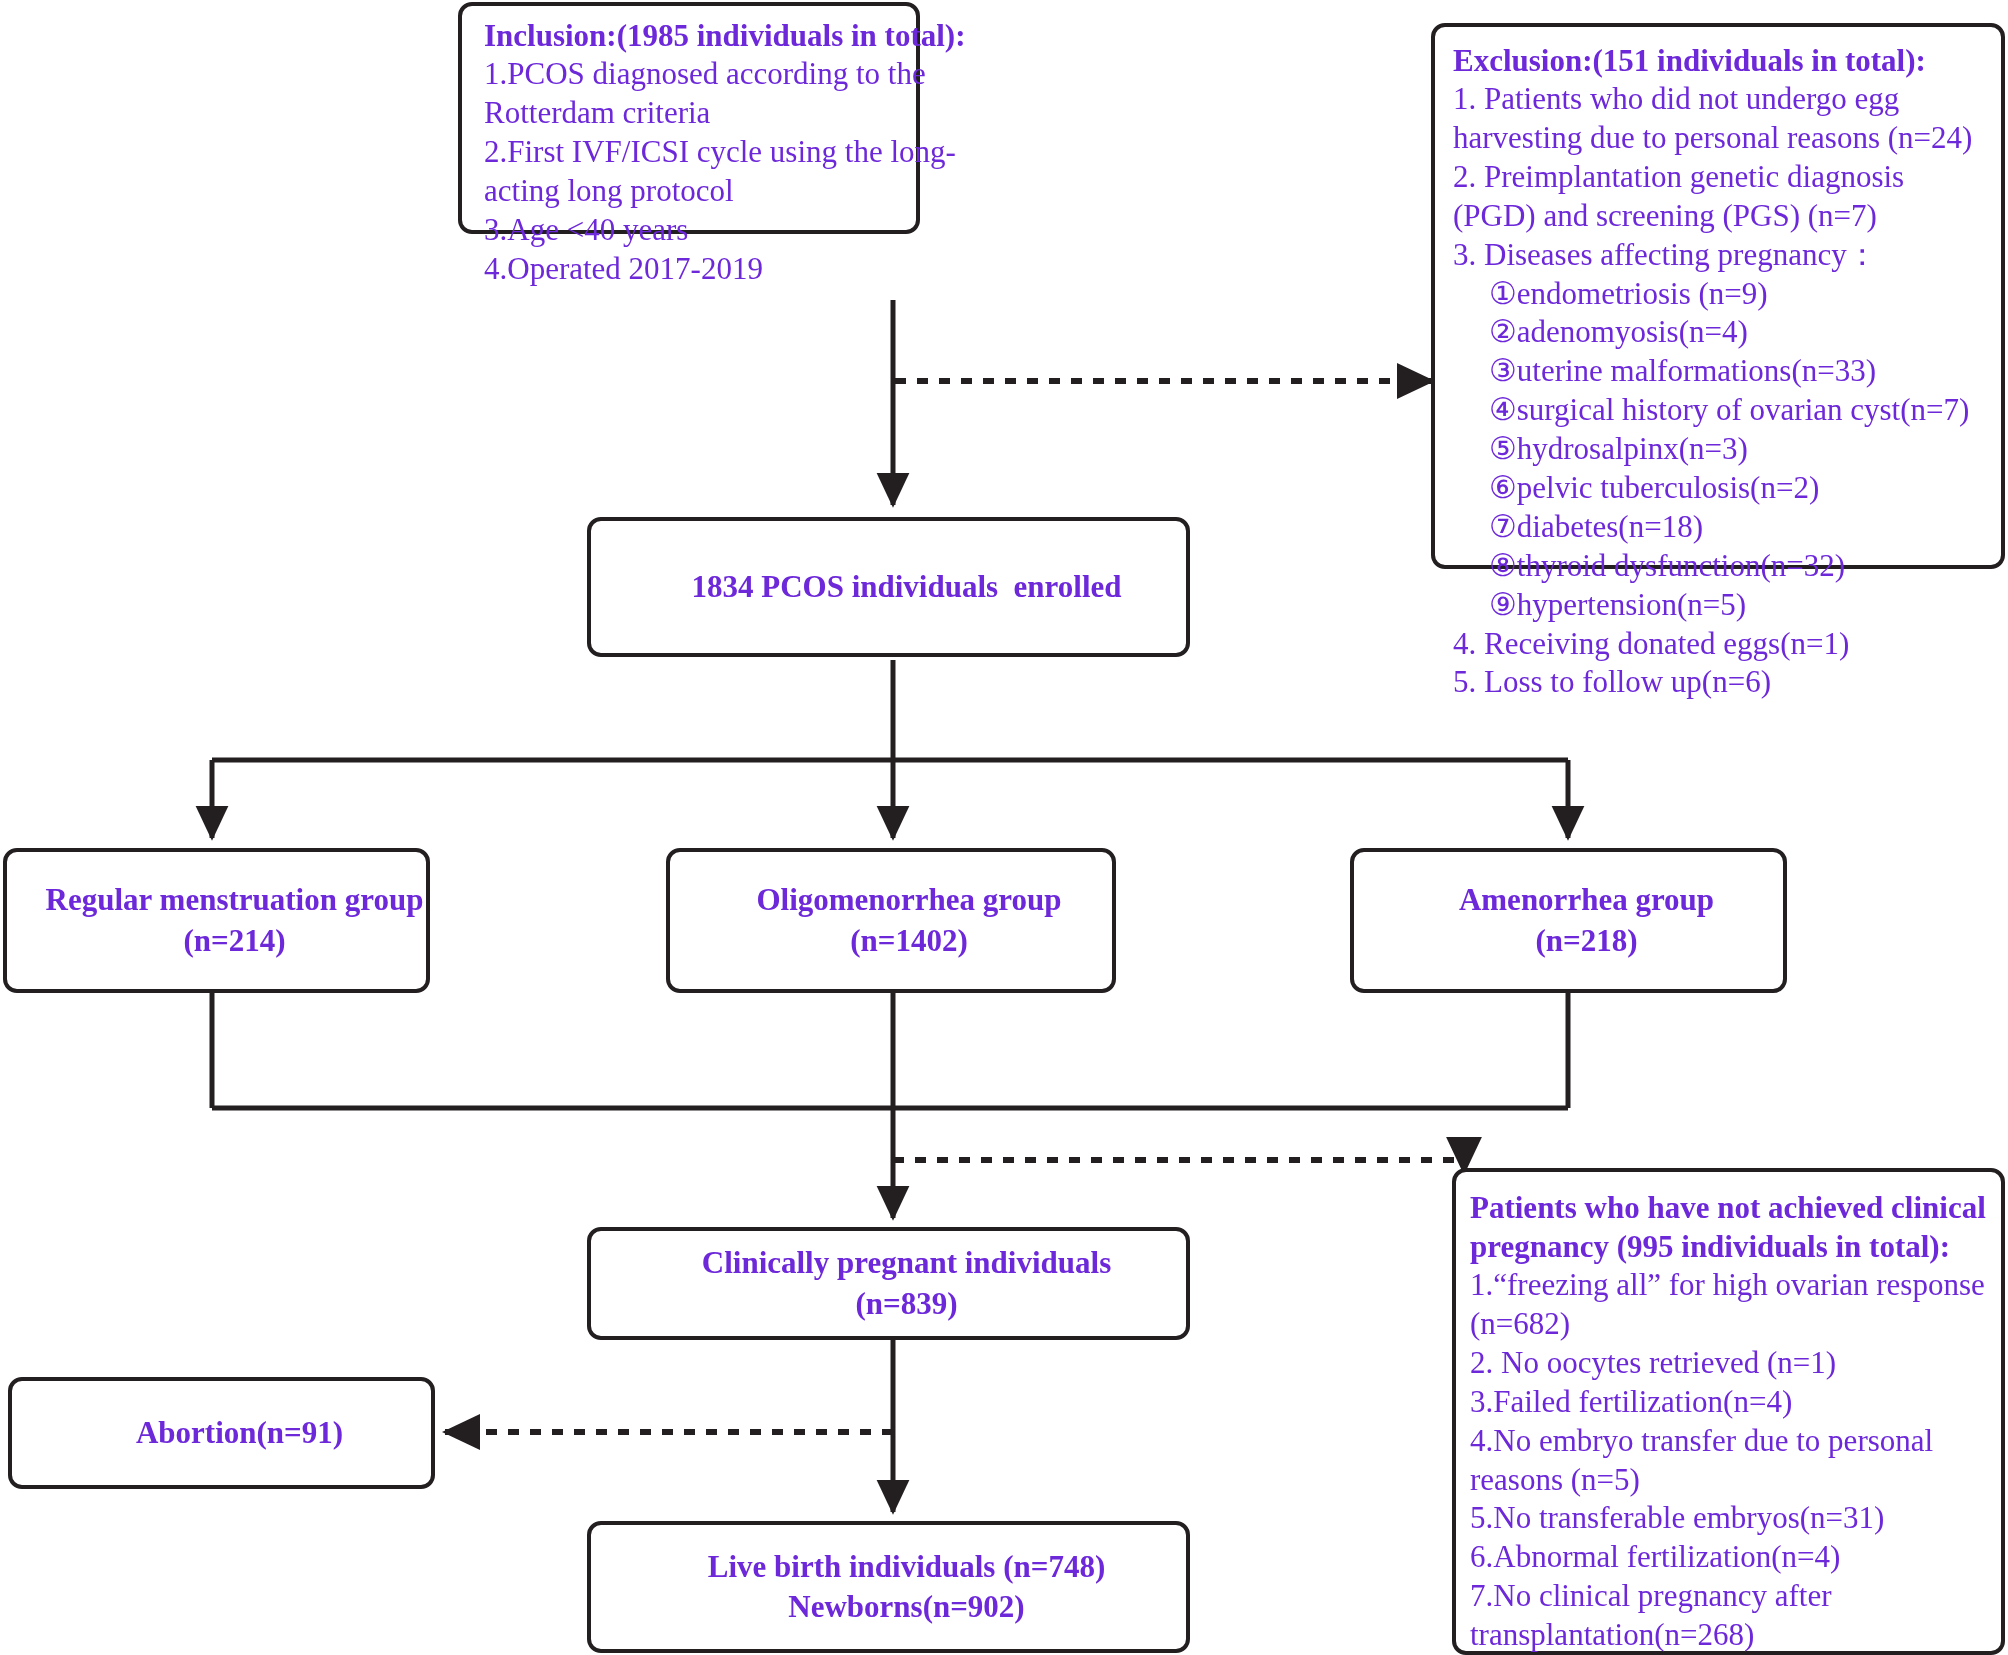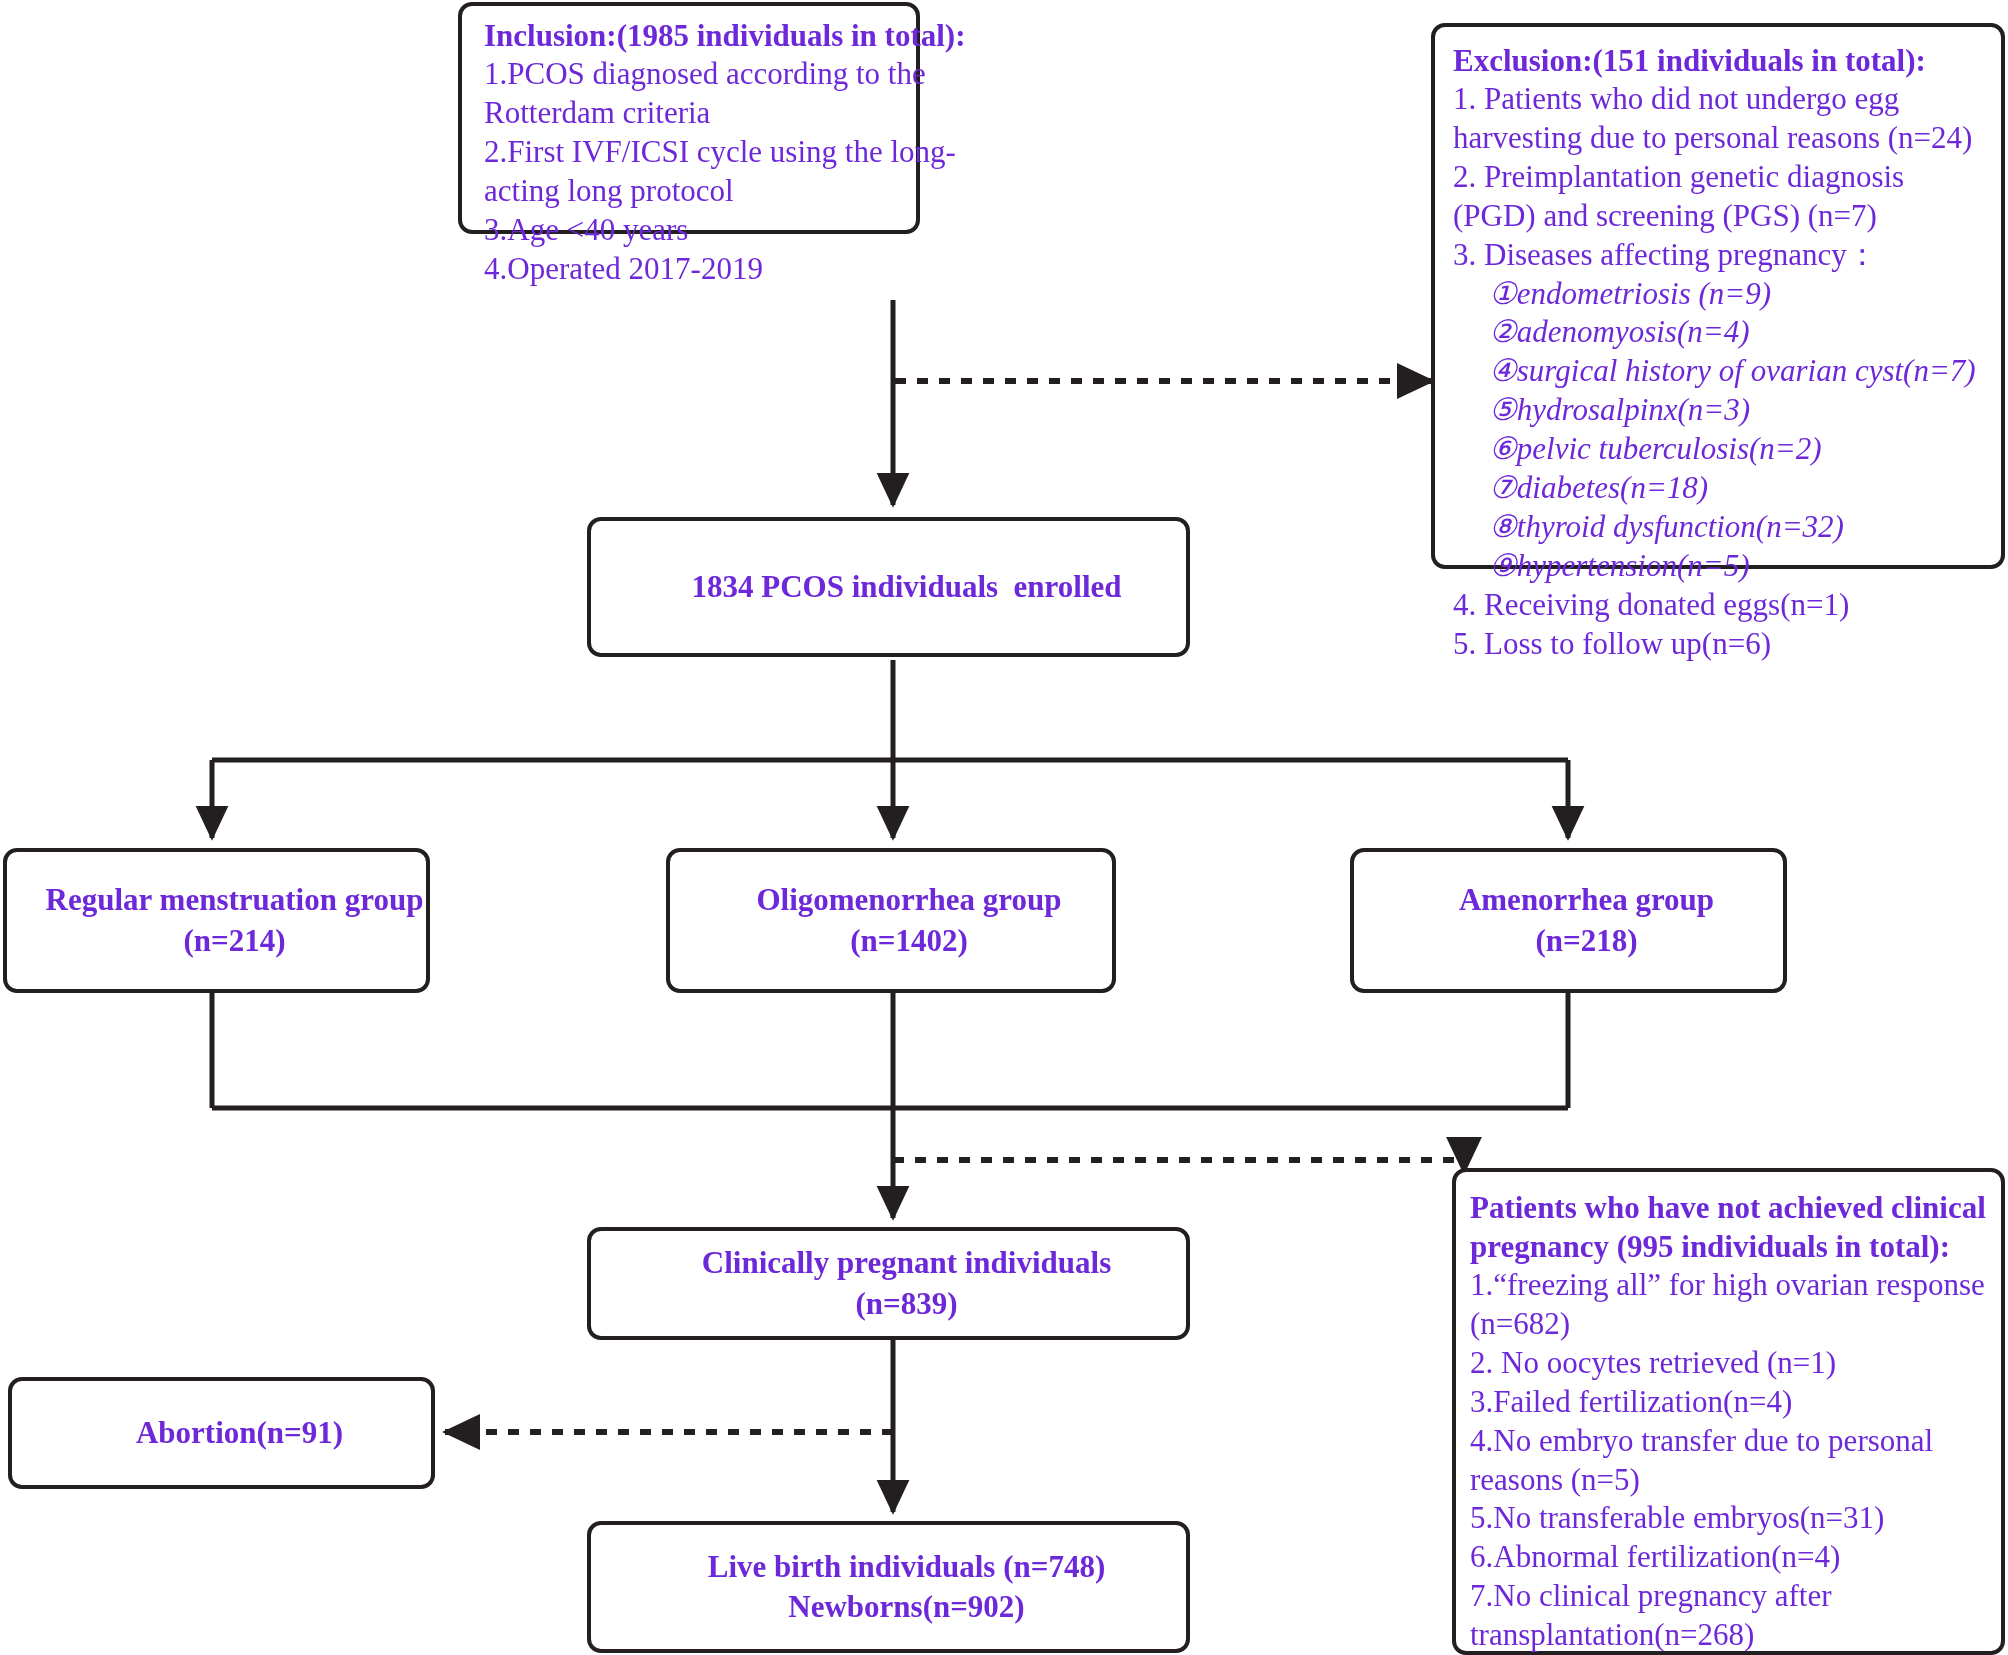--- a/index.html
+++ b/index.html
@@ -53,21 +53,21 @@
     font-weight: bold;
     font-size: 31px;
     line-height: 1.26;
     white-space: pre;
   }
   .ln {
     font-size: 31px;
     line-height: 1.255;
     white-space: pre;
   }
-  .ln.indent { padding-left: 36px; font-style: italic; }
+  .ln.indent { padding-left: 36px; }
   .title-ctr {
     font-weight: bold;
     font-size: 31px;
     line-height: 1.3;
     white-space: pre;
   }
 </style>
 </head>
 <body>
 
@@ -120,20 +120,21 @@
   <div class="node list" style="left:1431px; top:23px; width:574px; height:546px;">
     <div class="node-inner" style="padding:14px 0 13px 18px;">
       <div class="hdr">Exclusion:(151 individuals in total):</div>
       <div class="ln">1. Patients who did not undergo egg</div>
       <div class="ln">harvesting due to personal reasons (n=24)</div>
       <div class="ln">2. Preimplantation genetic diagnosis</div>
       <div class="ln">(PGD) and screening (PGS) (n=7)</div>
       <div class="ln">3. Diseases affecting pregnancy：</div>
       <div class="ln indent">①endometriosis (n=9)</div>
       <div class="ln indent">②adenomyosis(n=4)</div>
+      <div class="ln indent">③uterine malformations(n=33)</div>
       <div class="ln indent">④surgical history of ovarian cyst(n=7)</div>
       <div class="ln indent">⑤hydrosalpinx(n=3)</div>
       <div class="ln indent">⑥pelvic tuberculosis(n=2)</div>
       <div class="ln indent">⑦diabetes(n=18)</div>
       <div class="ln indent">⑧thyroid dysfunction(n=32)</div>
       <div class="ln indent">⑨hypertension(n=5)</div>
       <div class="ln">4. Receiving donated eggs(n=1)</div>
       <div class="ln">5. Loss to follow up(n=6)</div>
     </div>
   </div>

